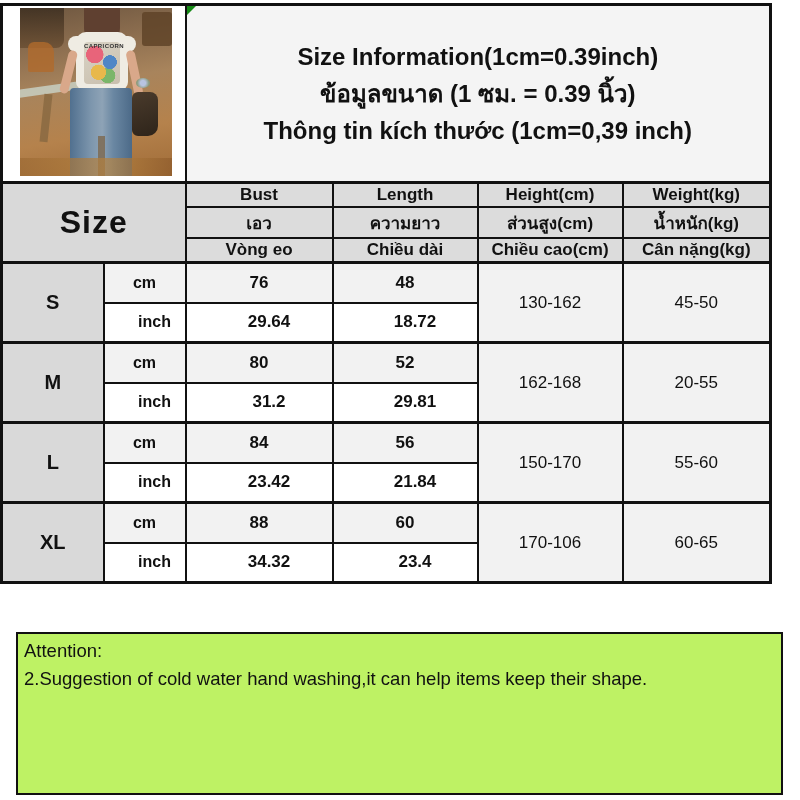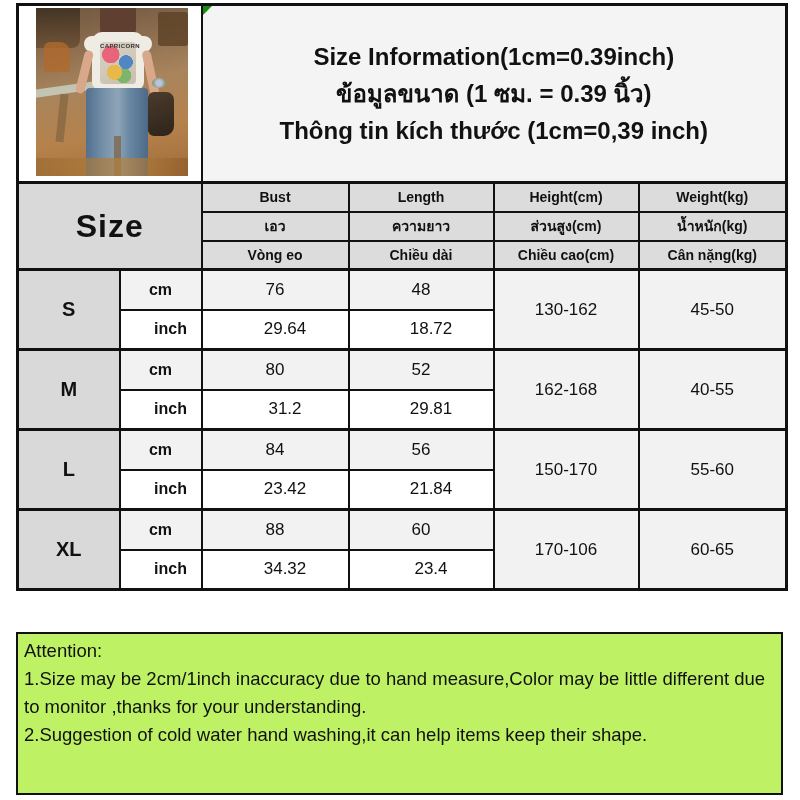--- a/index.html
+++ b/index.html
@@ -12,21 +12,21 @@
   }
   *{box-sizing:border-box;margin:0;padding:0;}
   html,body{width:800px;height:800px;}
   body{
     background:#ffffff;
     font-family:"Liberation Sans", sans-serif;
     color:#111;
     position:relative;
     overflow:hidden;
   }
-  .sheet{position:absolute;left:16px;top:3px;width:769px;}
+  .sheet{position:absolute;left:0;top:3px;width:769px;}
   table.size-chart{
     border-collapse:collapse;
     width:769px;
     table-layout:fixed;
   }
   table.size-chart td, table.size-chart th{
     border:2px solid var(--border);
     text-align:center;
     vertical-align:middle;
     overflow:hidden;
@@ -43,25 +43,25 @@
     font-size:24px;
     line-height:37px;
   }
   .green-tri{
     position:absolute;top:0;left:0;width:0;height:0;
     border-top:9px solid var(--green-marker);
     border-right:9px solid transparent;
   }
 
   
-  th.colhead{background:var(--header-bg);font-size:14px;font-weight:bold;height:29px;padding:1px 2px;}
+  th.colhead{background:var(--header-bg);font-size:17px;font-weight:bold;height:20px;padding:1px 2px;}
   td.size-cell{background:var(--label-bg);font-size:32px;font-weight:bold;letter-spacing:1px;}
   td.size-label{background:var(--label-bg);font-size:20px;font-weight:bold;}
   td.unit{font-size:16px;font-weight:bold;height:40px;}
-  td.val{font-size:17px;font-weight:normal;height:40px;}
+  td.val{font-size:17px;font-weight:bold;height:40px;}
   td.range{background:var(--alt-bg);font-size:17px;font-weight:normal;}
   tr.cm-row td.unit, tr.cm-row td.val{background:var(--alt-bg);}
   tr.inch-row td.unit, tr.inch-row td.val{background:#ffffff;padding-left:20px;}
 
   
   .attention{
     position:absolute;left:16px;top:632px;width:767px;height:163px;
     border:2px solid var(--border);
     background:#bef264;
     font-size:18.5px;
@@ -181,21 +181,21 @@
       <td class="val">29.64</td>
       <td class="val">18.72</td>
     </tr>
 
     <tr class="cm-row">
       <td class="size-label tsep" rowspan="2">M</td>
       <td class="unit tsep">cm</td>
       <td class="val tsep">80</td>
       <td class="val tsep">52</td>
       <td class="range tsep" rowspan="2">162-168</td>
-      <td class="range tsep" rowspan="2">40-55</td>
+      <td class="range tsep" rowspan="2">20-55</td>
     </tr>
     <tr class="inch-row">
       <td class="unit">inch</td>
       <td class="val">31.2</td>
       <td class="val">29.81</td>
     </tr>
 
     <tr class="cm-row">
       <td class="size-label tsep" rowspan="2">L</td>
       <td class="unit tsep">cm</td>
@@ -222,15 +222,14 @@
       <td class="unit">inch</td>
       <td class="val">34.32</td>
       <td class="val">23.4</td>
     </tr>
   </tbody>
     </table>
 </div>
 
 <div class="attention">
   <div>Attention:</div>
-  <div>1.Size may be 2cm/1inch inaccuracy due to hand measure,Color may be little different due to monitor ,thanks for your understanding.</div>
   <div>2.Suggestion of cold water hand washing,it can help items keep their shape.</div>
 </div>
 
 </body></html>

